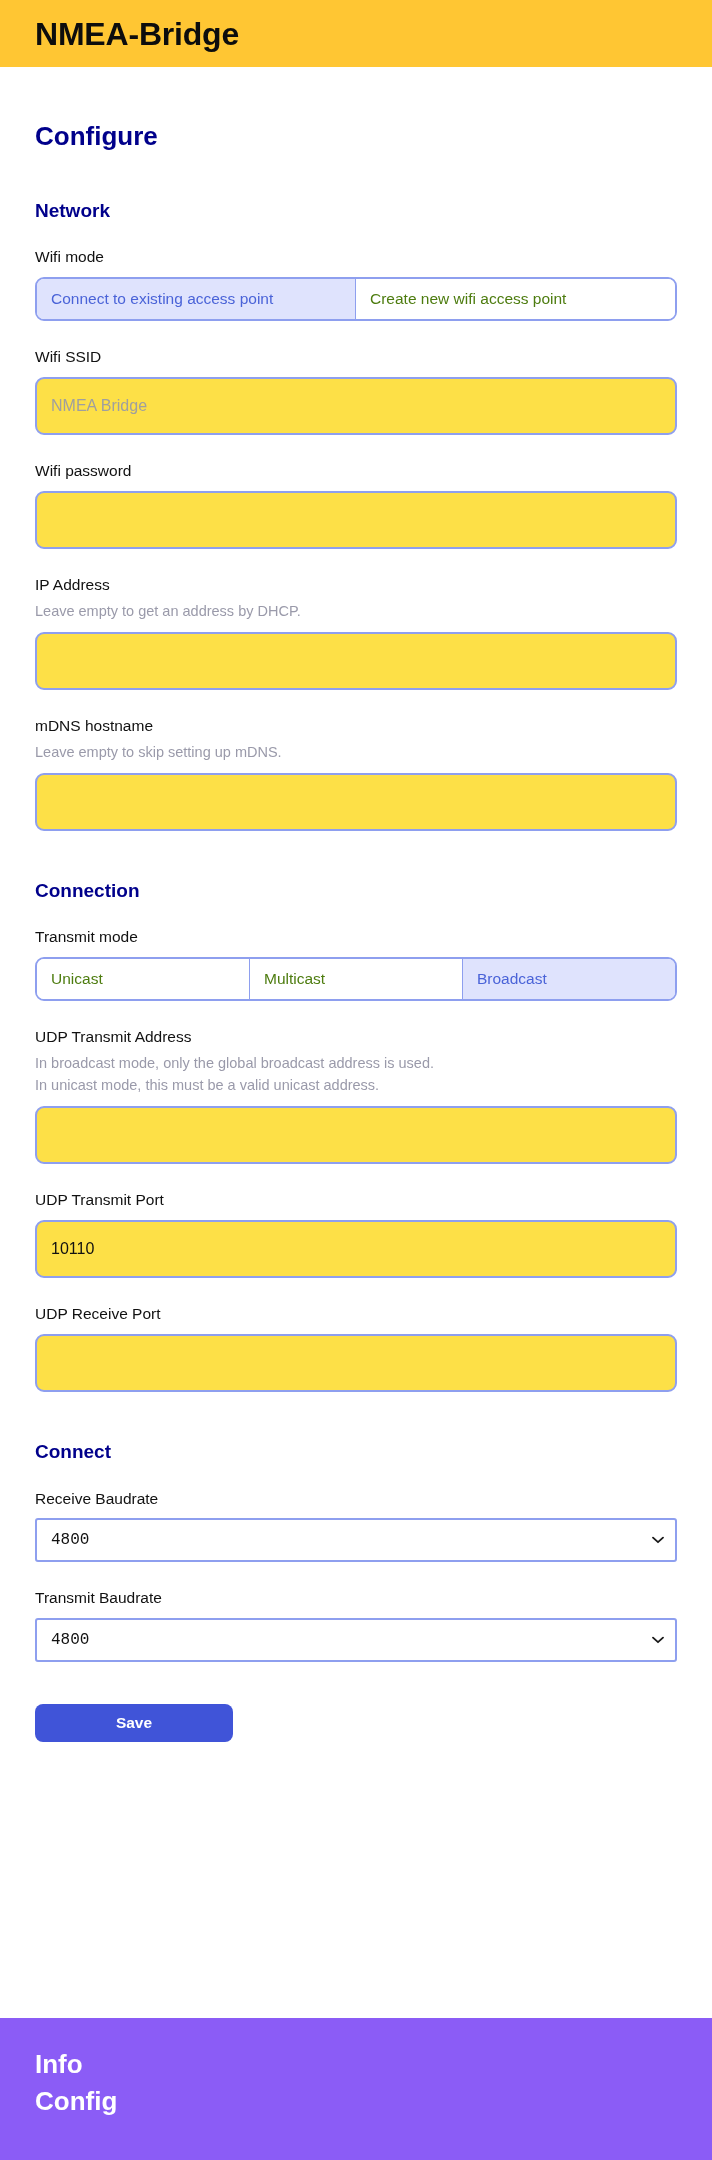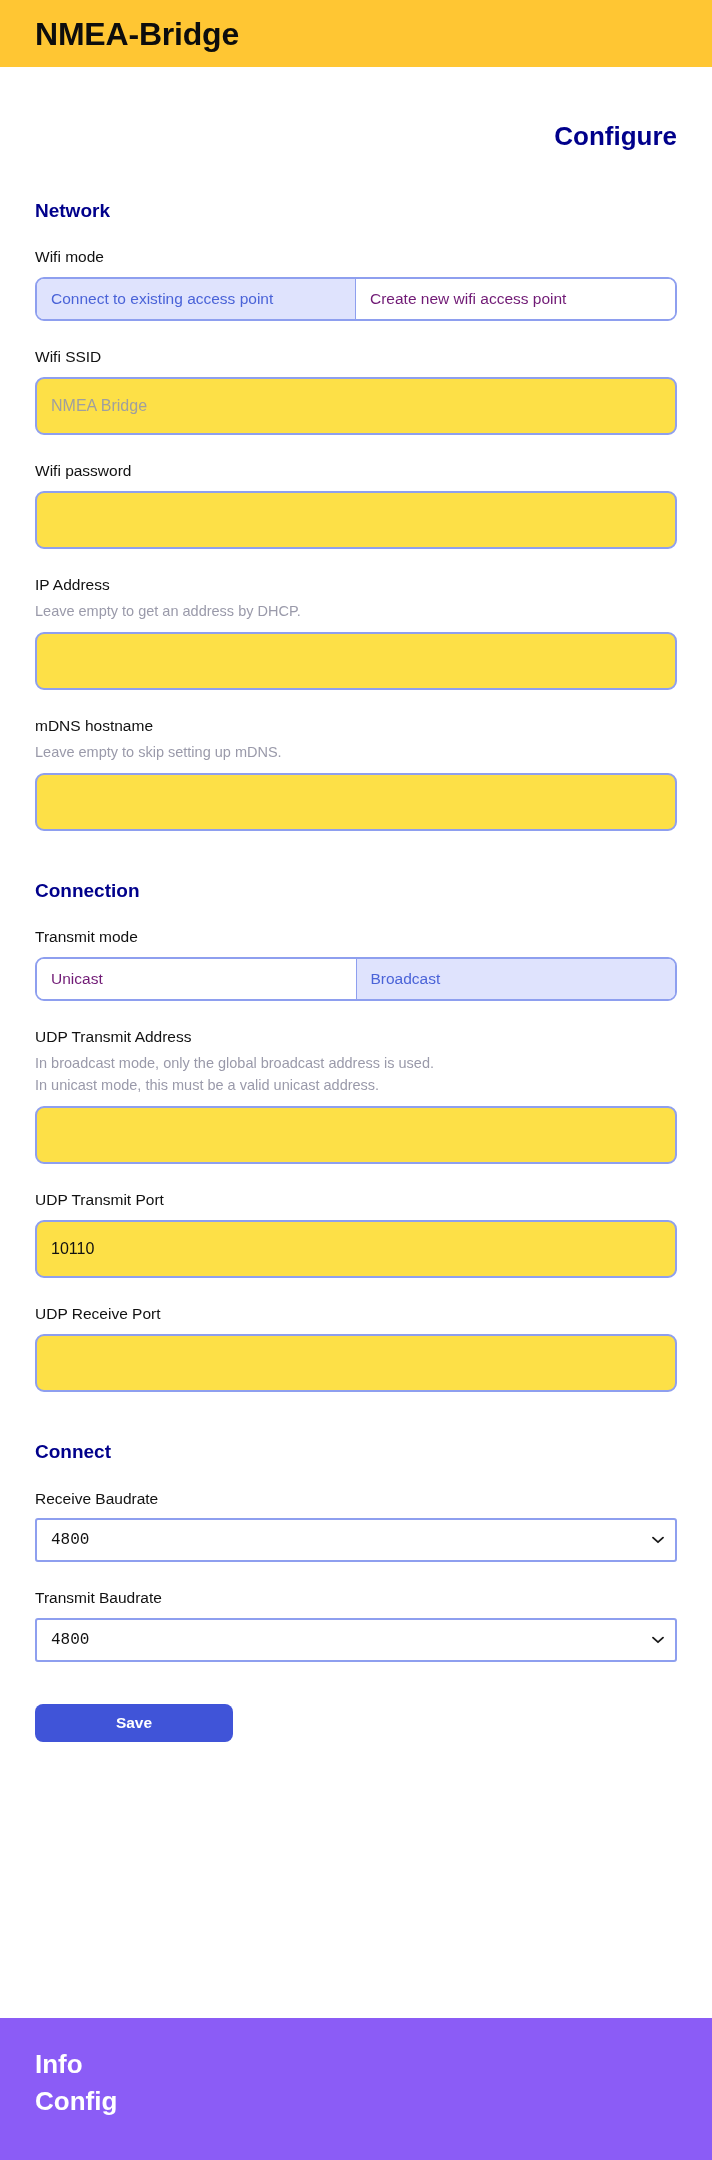--- a/index.html
+++ b/index.html
@@ -42,21 +42,20 @@
   .content {
     flex: 1 0 auto;
     padding: 0 35px;
   }
   .page-heading {
     color: #00008b;
     font-size: 26px;
     font-weight: bold;
     margin: 55px 0 0 0;
     line-height: 1.1;
-    text-align: right;
   }
   .section-heading {
     color: #00008b;
     font-size: 19px;
     font-weight: bold;
     margin: 50px 0 0 0;
     line-height: 1.1;
   }
 
   .field {
@@ -135,21 +134,21 @@
     overflow: hidden;
     background: #ffffff;
   }
   .segment {
     flex: 1 1 0;
     height: 40px;
     display: flex;
     align-items: center;
     padding: 0 14px;
     font-size: 15.5px;
-    color: #701a75;
+    color: #4d7c0f;
     background: #ffffff;
     border-right: 1px solid #8e9fef;
     cursor: pointer;
     white-space: nowrap;
     overflow: hidden;
     text-overflow: ellipsis;
   }
   .segment:last-child { border-right: none; }
   .segment.selected {
     background: #dfe3fd;
@@ -235,20 +234,21 @@
       <div class="field-help">Leave empty to skip setting up mDNS.</div>
       <input class="text-input" type="text" placeholder="" style="">
     </div>
 
     <h2 class="section-heading">Connection</h2>
 
     <div class="field">
       <div class="field-label">Transmit mode</div>
       <div class="segmented">
         <div class="segment">Unicast</div>
+        <div class="segment">Multicast</div>
         <div class="segment selected">Broadcast</div>
       </div>
     </div>
 
     <div class="field">
       <div class="field-label">UDP Transmit Address</div>
       <div class="field-help">
         <span class="field-help-line">In broadcast mode, only the global broadcast address is used.</span>
         <span class="field-help-line">In unicast mode, this must be a valid unicast address.</span>
       </div>

